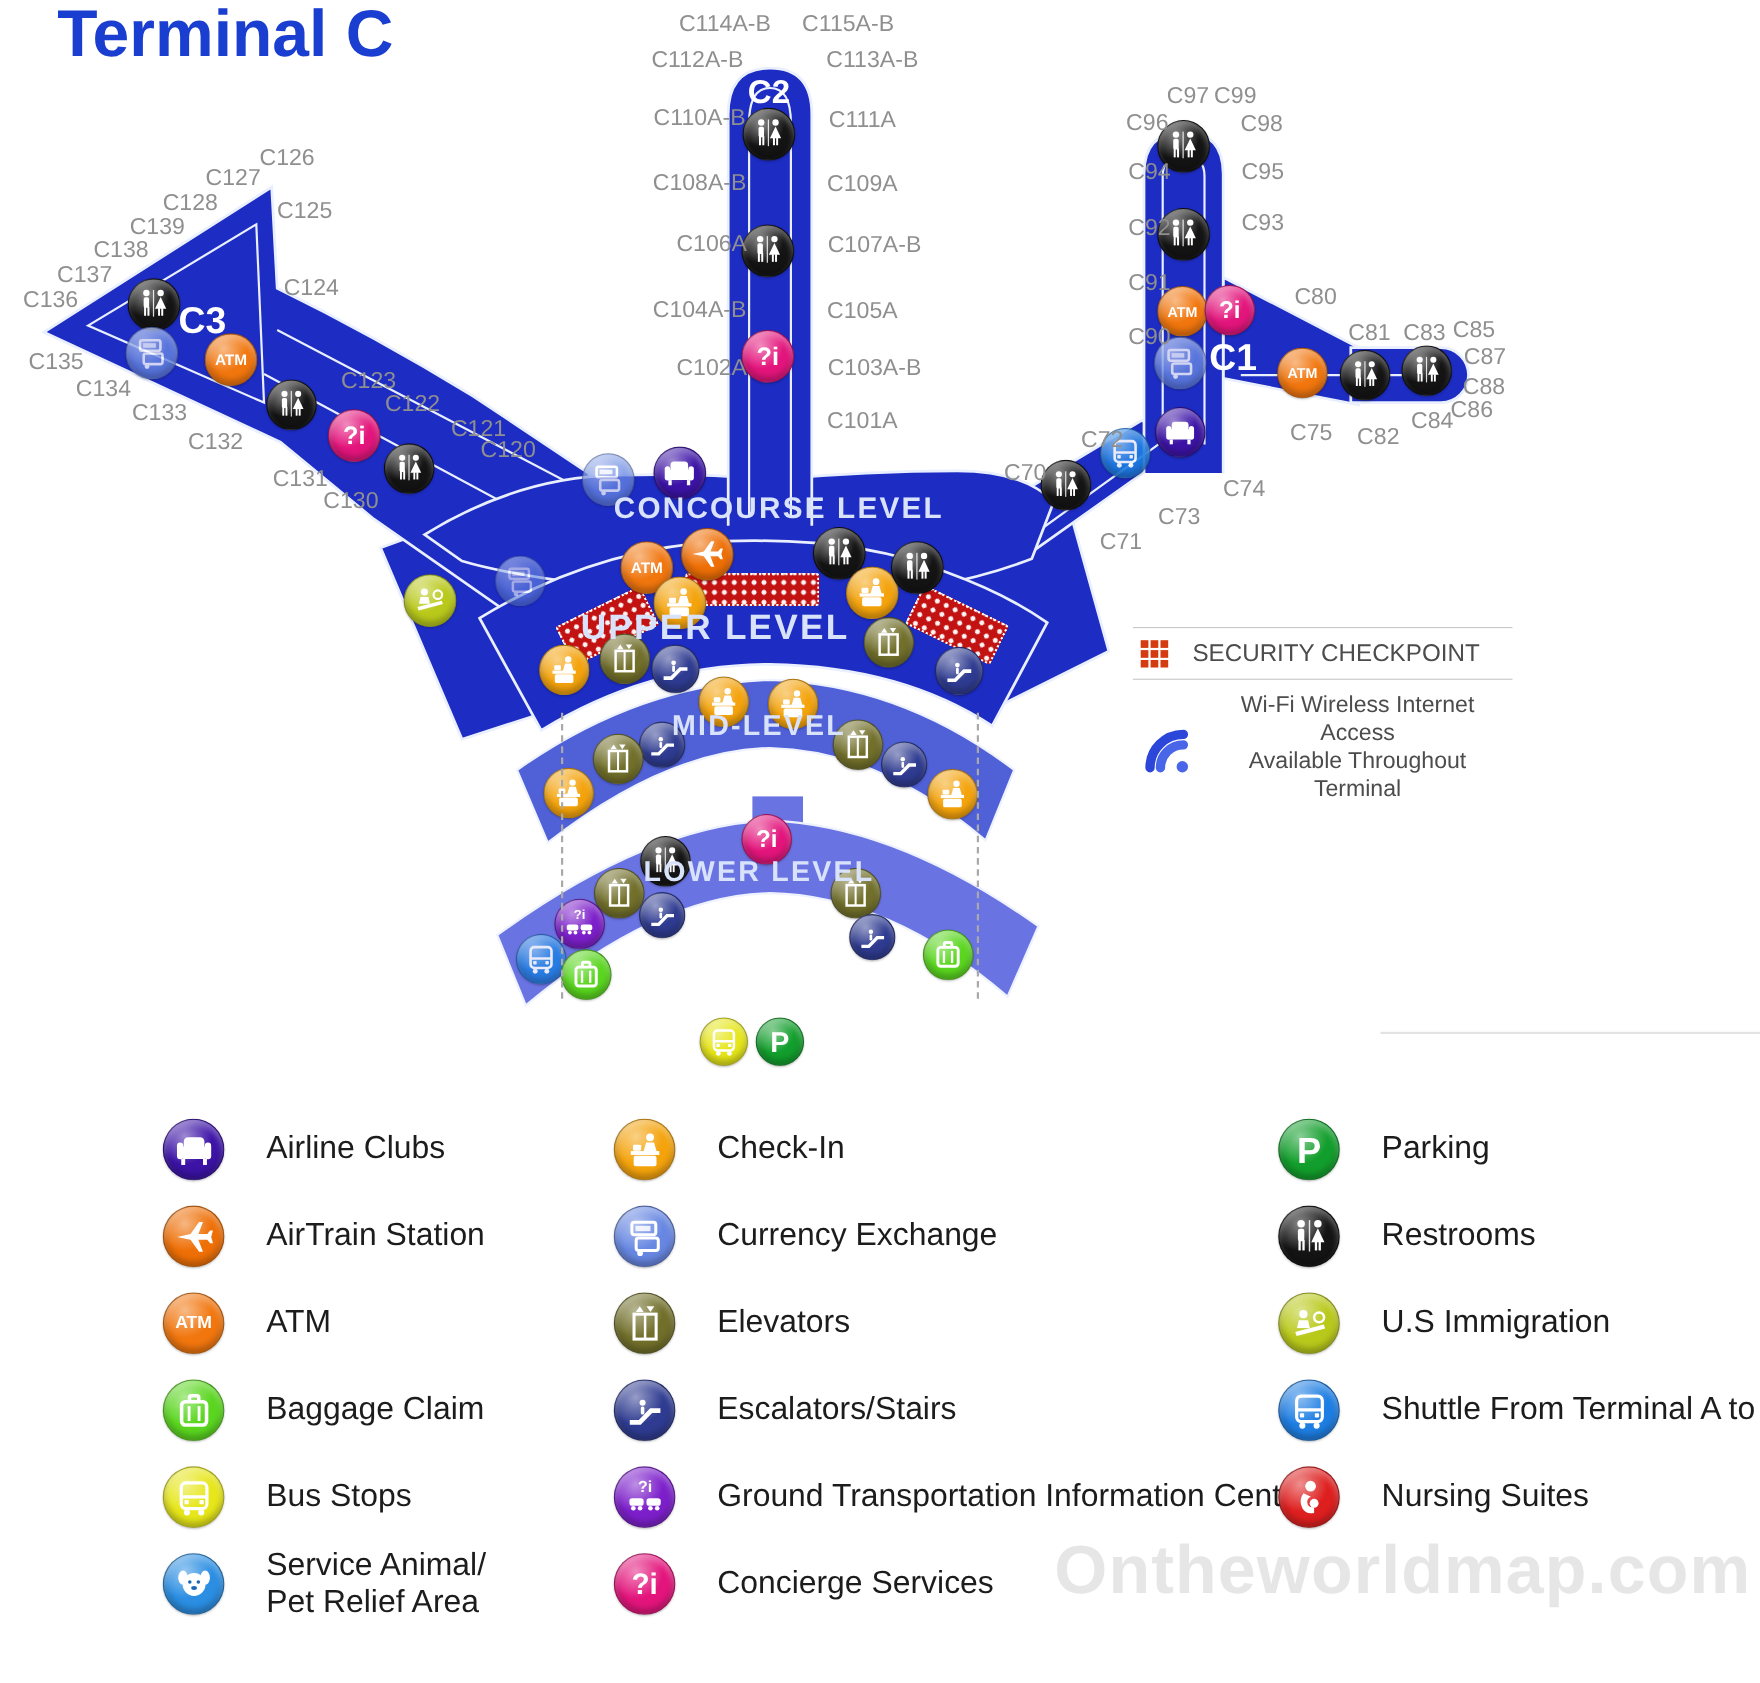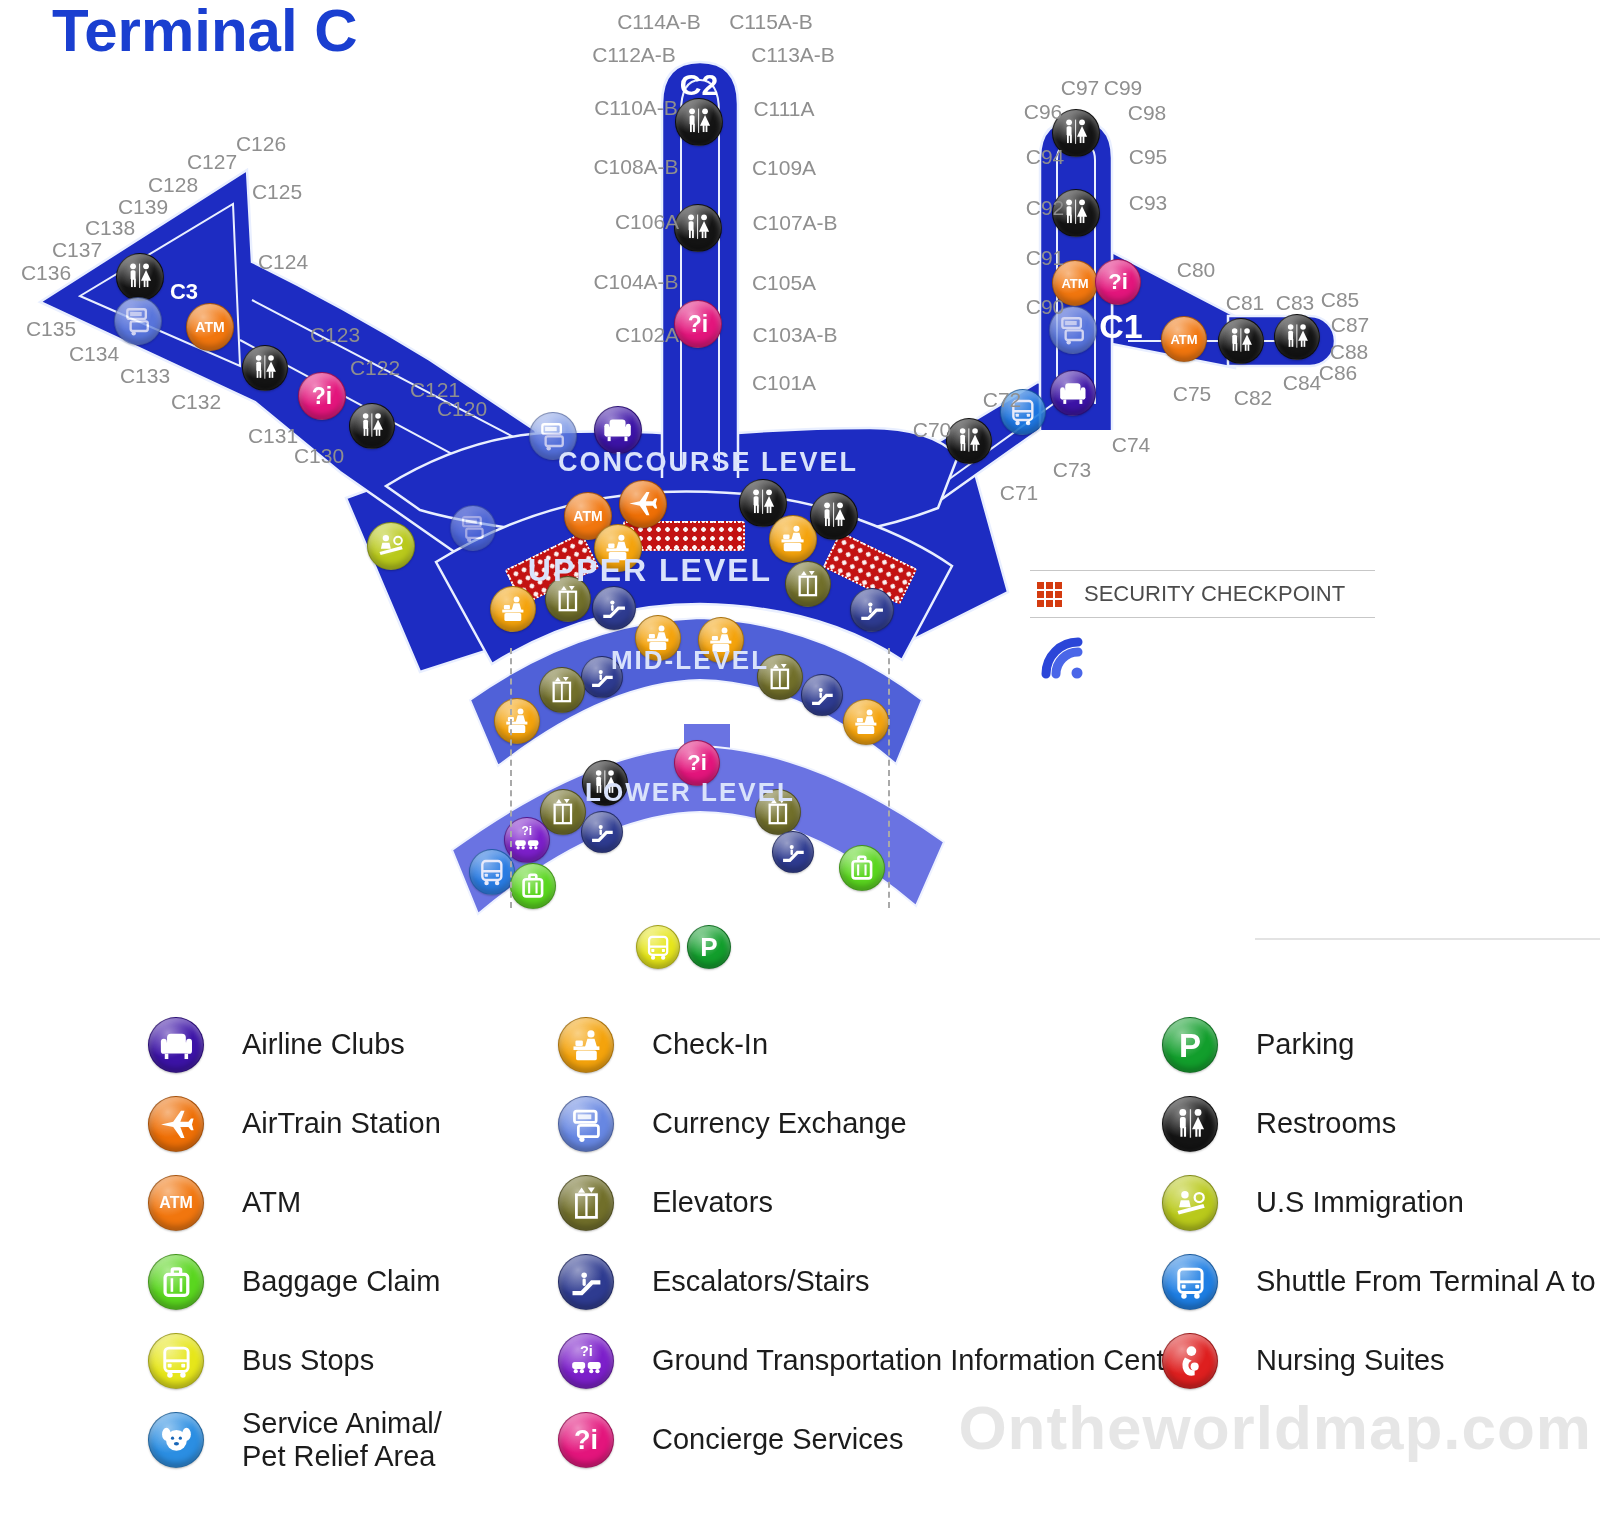--- a/index.html
+++ b/index.html
@@ -464,21 +464,21 @@
       <div class="gate-label" style="left: 77px; top: 250px;">C137</div>
       <div class="gate-label" style="left: 46px; top: 273px;">C136</div>
       <div class="gate-label" style="left: 277px; top: 192px;">C125</div>
       <div class="gate-label" style="left: 283px; top: 262px;">C124</div>
       <div class="gate-label" style="left: 51px; top: 329px;">C135</div>
       <div class="gate-label" style="left: 94px; top: 354px;">C134</div>
       <div class="gate-label" style="left: 145px; top: 376px;">C133</div>
       <div class="gate-label" style="left: 196px; top: 402px;">C132</div>
       <div class="gate-label" style="left: 273px; top: 436px;">C131</div>
       <div class="gate-label" style="left: 319px; top: 456px;">C130</div>
-      <div class="gate-label" style="left: 335px; top: 335px; text-align: center;">C123</div>
+      <div class="gate-label" style="left: 335px; top: 347px; text-align: center;">C123</div>
       <div class="gate-label" style="left: 375px; top: 368px;">C122</div>
       <div class="gate-label" style="left: 435px; top: 390px;">C121</div>
       <div class="gate-label" style="left: 462px; top: 409px;">C120</div>
       <div class="gate-label" style="left: 659px; top: 22px;">C114A-B</div>
       <div class="gate-label" style="left: 771px; top: 22px;">C115A-B</div>
       <div class="gate-label" style="left: 634px; top: 55px;">C112A-B</div>
       <div class="gate-label" style="left: 793px; top: 55px;">C113A-B</div>
       <div class="gate-label" style="left: 636px; top: 108px;">C110A-B</div>
       <div class="gate-label" style="left: 784px; top: 109px;">C111A</div>
       <div class="gate-label" style="left: 636px; top: 167px;">C108A-B</div>
@@ -512,21 +512,21 @@
       <div class="gate-label" style="left: 1192px; top: 394px;">C75</div>
       <div class="gate-label" style="left: 932px; top: 430px;">C70</div>
       <div class="gate-label" style="left: 1019px; top: 493px;">C71</div>
       <div class="gate-label" style="left: 1002px; top: 400px;">C72</div>
       <div class="gate-label" style="left: 1072px; top: 470px;">C73</div>
       <div class="gate-label" style="left: 1131px; top: 445px;">C74</div>
       <div class="lvl-label" style="left: 708px; top: 462px; font-size: 27px;">CONCOURSE LEVEL</div>
       <div class="lvl-label" style="left: 650px; top: 570px; font-size: 32px;">UPPER LEVEL</div>
       <div class="lvl-label" style="left: 690px; top: 660px; font-size: 26px;">MID-LEVEL</div>
       <div class="lvl-label" style="left: 690px; top: 792px; font-size: 26px;">LOWER LEVEL</div>
-      <div class="area-label" style="left: 184px; top: 292px; font-size: 22px;">C3</div>
+      <div class="area-label" style="left: 184px; top: 292px; font-size: 34px;">C3</div>
       <div class="area-label" style="left: 699px; top: 85px; font-size: 30px;">C2</div>
       <div class="area-label" style="left: 1121px; top: 326px; font-size: 34px;">C1</div>
     </div>
 
   <div class="side-legend">
     <div class="side-rule"></div>
     <div class="side-row">
       <svg width="34" height="26" viewBox="0 0 34 26">
         <g fill="#d43b10">
           <rect x="1" y="1" width="7" height="7"></rect>
@@ -542,20 +542,24 @@
       </svg>
       <span class="side-text">SECURITY CHECKPOINT</span>
     </div>
     <div class="side-rule"></div>
     <div class="side-row">
       <svg width="52" height="52" viewBox="0 0 52 52">
         <path d="M10 46 A32 32 0 0 1 42 14" fill="none" stroke="#2b46d8" stroke-width="9" stroke-linecap="round"></path>
         <path d="M20 46 A22 22 0 0 1 42 24" fill="none" stroke="#4a66e8" stroke-width="9" stroke-linecap="round"></path>
         <circle cx="41" cy="45" r="5.5" fill="#4a66e8"></circle>
       </svg>
+      <span class="wifi-text">
+        <span>Wi-Fi Wireless Internet Access</span><br>
+        <span>Available Throughout Terminal</span>
+      </span>
     </div>
   </div>
 
   <div class="faint-rule" style="left:1255px;top:938px;width:345px;"></div>
 
   <div class="legend" id="legendLayer">
       <div class="lg-col" style="left: 148px;">
         <div class="lg-row">
           <div class="mk" style="width: 54px; height: 54px; background: radial-gradient(circle at 35% 28%, rgba(255, 255, 255, 0.5), rgba(255, 255, 255, 0) 48%), rgb(60, 19, 166); position: relative; transform: none; flex: 0 0 auto;">
             <svg viewBox="0 0 24 24">

